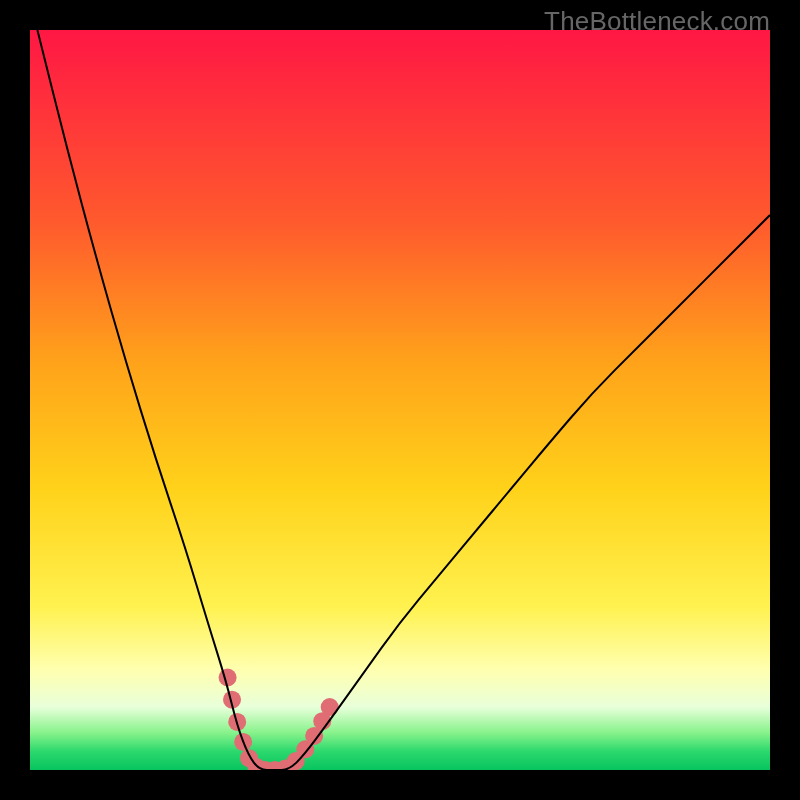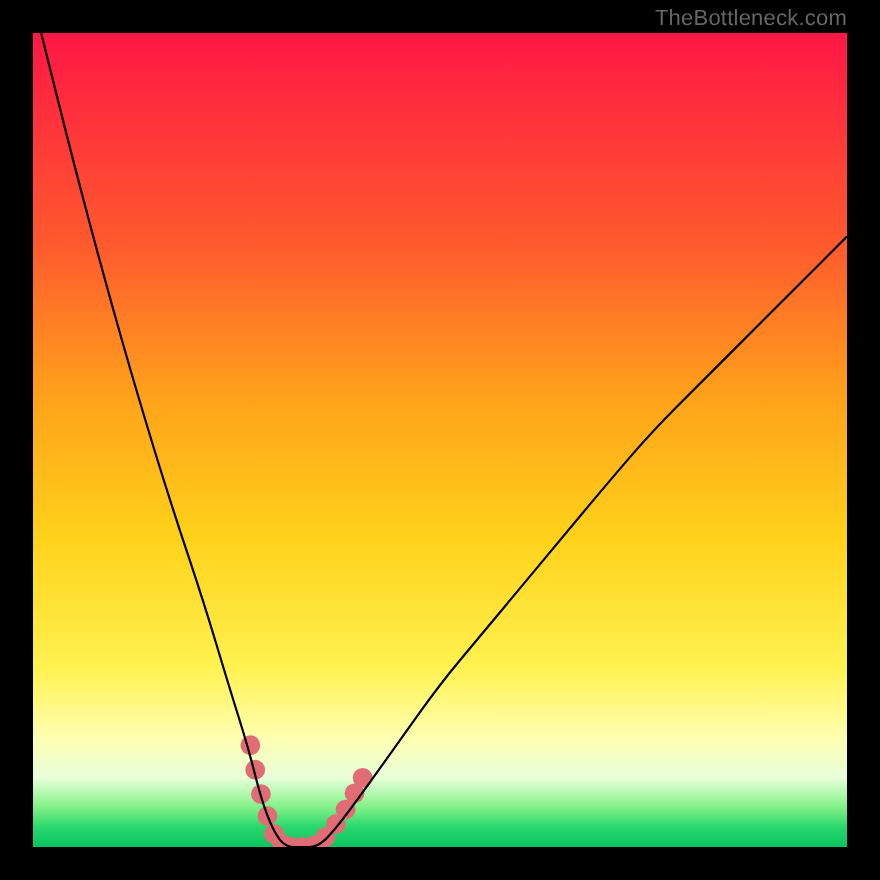--- a/index.html
+++ b/index.html
@@ -22,21 +22,21 @@
     top: 30px;
     width: 740px;
     height: 740px;
     overflow: hidden;
   }
   .watermark {
     position: absolute;
     top: 6px;
     right: 30px;
     color: #666;
-    font-size: 20px;
+    font-size: 26px;
     letter-spacing: 0.2px;
     user-select: none;
   }
   svg { display: block; }
 </style>
 </head>
 <body>
 
 <div class="frame">
   <div class="watermark">TheBottleneck.com</div>

